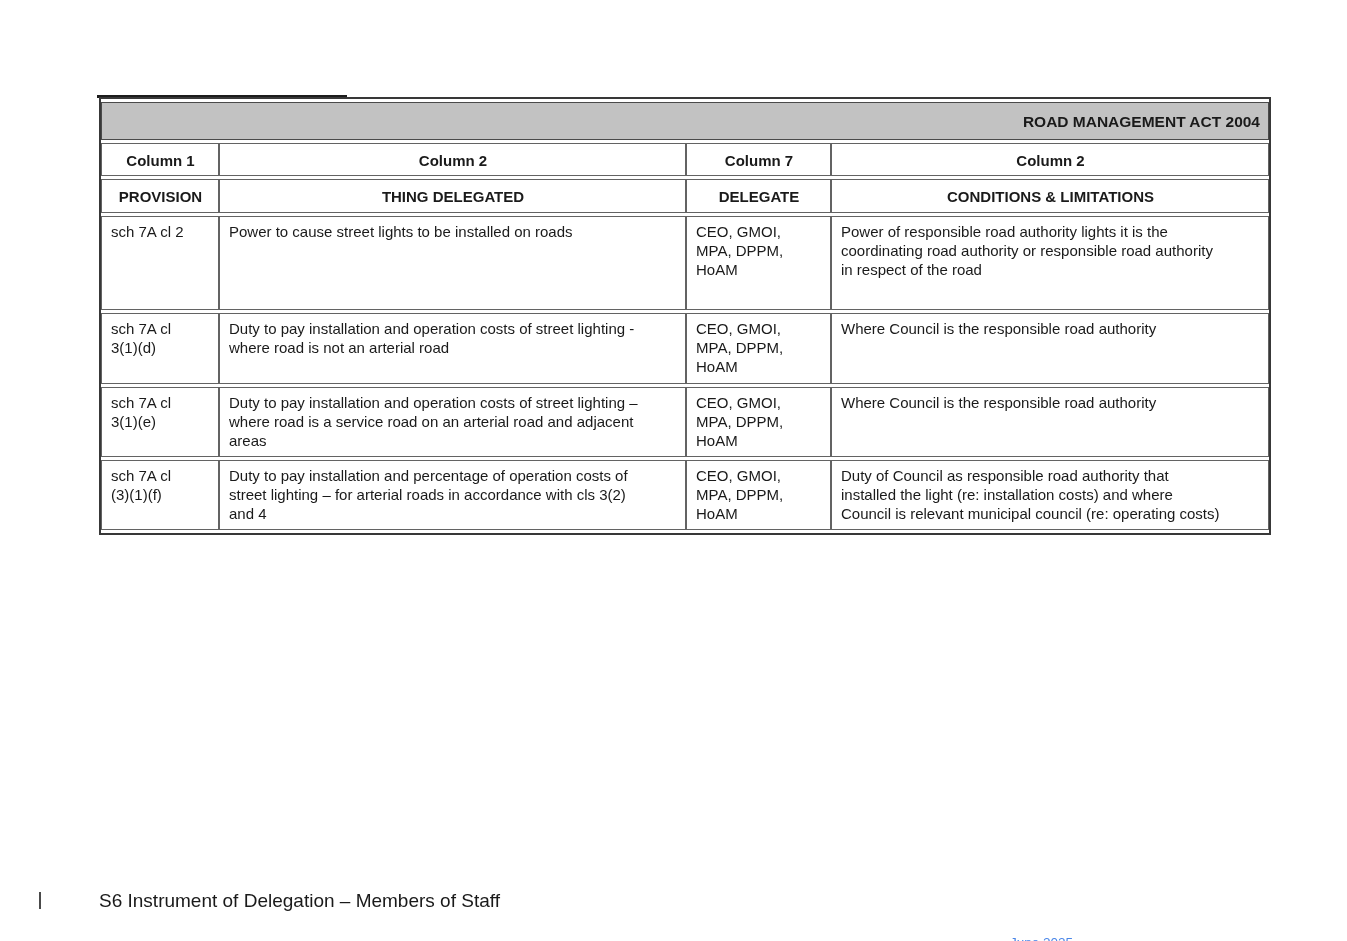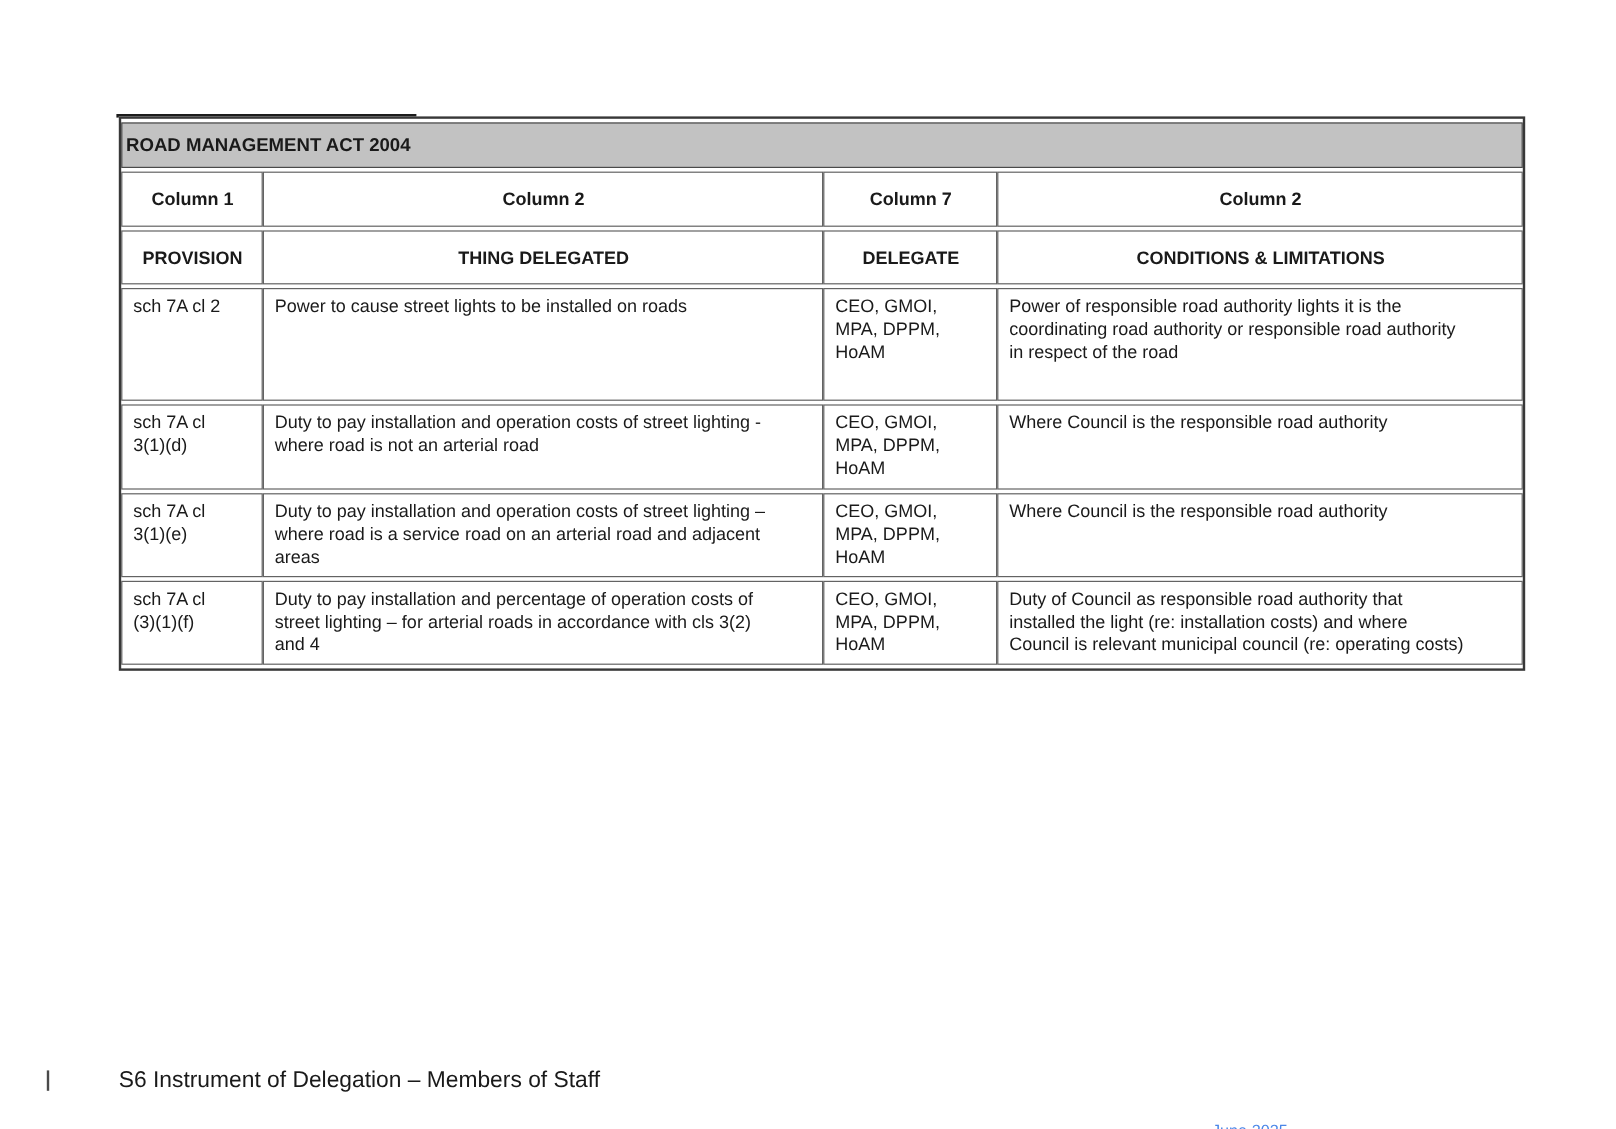--- a/index.html
+++ b/index.html
@@ -42,30 +42,31 @@
     text-align: left;
     white-space: pre-line;
     overflow: hidden;
   }
   tr.band td {
     background: #c2c2c2;
     font-weight: bold;
     font-size: 15.5px;
     vertical-align: middle;
     height: 38px;
-    padding-left: 3px;
+    padding-left: 19px;
     border-color: #4a4a4a;
+    text-align: right;
   }
   tr.collabels td, tr.colheads td {
     font-weight: bold;
     text-align: center;
     vertical-align: middle;
   }
-  tr.collabels td { height: 46px; }
-  tr.colheads td  { height: 45px; margin-left: 41px; }
+  tr.collabels td { height: 33px; }
+  tr.colheads td  { height: 34px; margin-left: 41px; }
   tr.r1 td { height: 68px; }
   tr.r2 td { height: 94px; }
   tr.r3 td { height: 71px; }
   tr.r4 td { height: 70px; }
   tr.r5 td { height: 70px; }
   .footer-bar {
     position: absolute;
     left: 39px; top: 892px;
     width: 2px; height: 17px;
     background: #4a4a4a;

